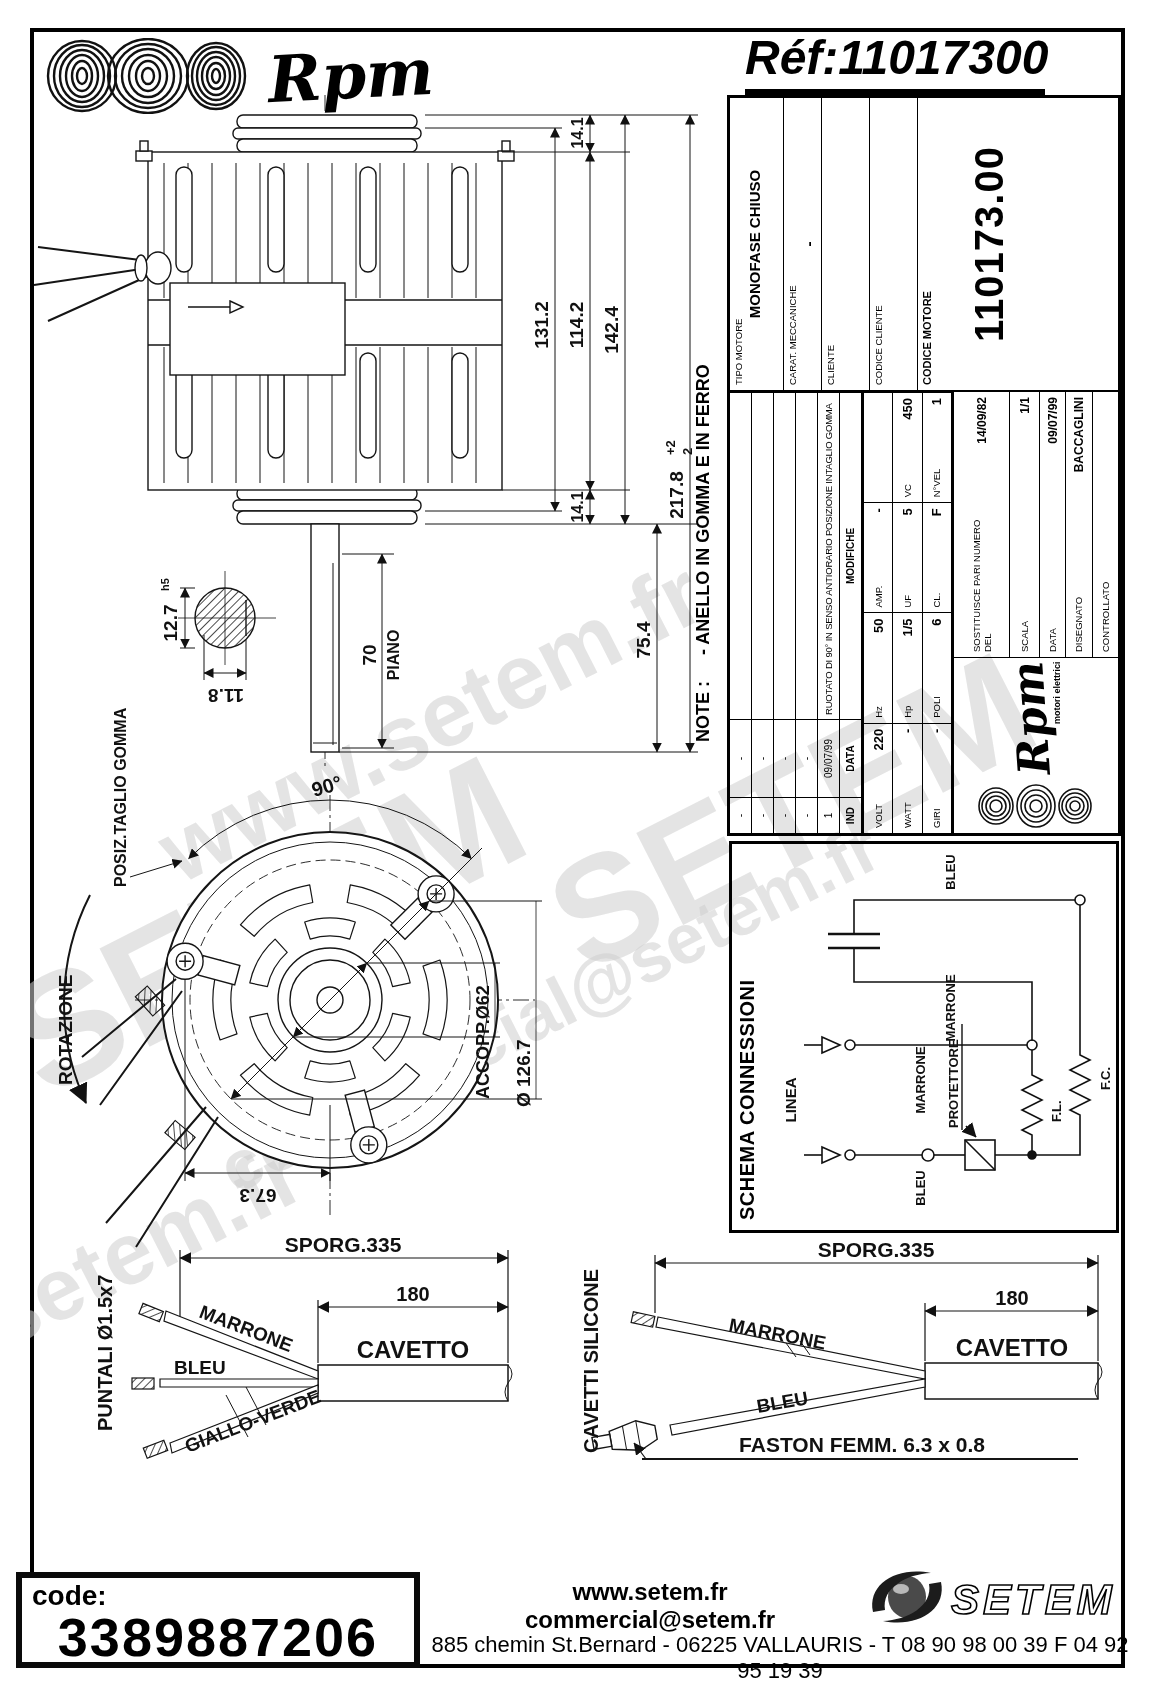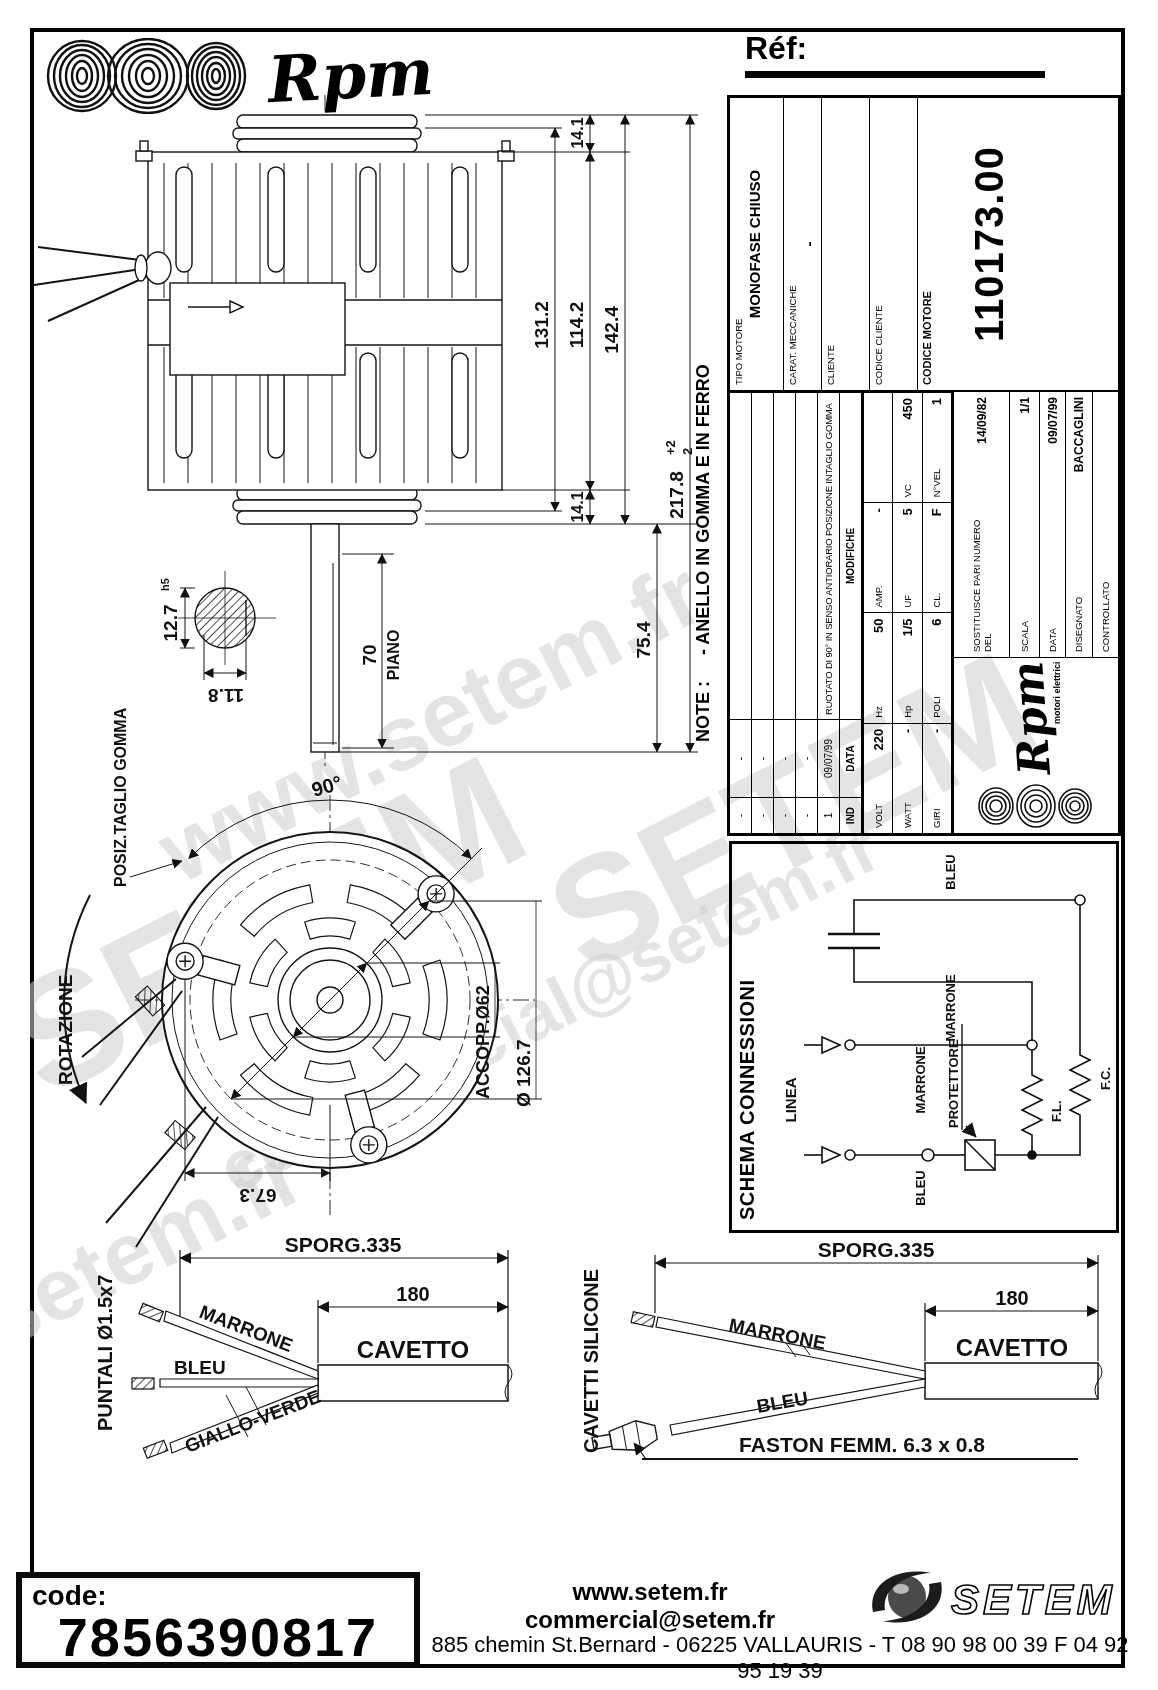--- a/index.html
+++ b/index.html
@@ -2,21 +2,21 @@
 <html><head>
 <meta charset="utf-8">
 <style>
   html,body{margin:0;padding:0;background:#fff;}
   body{width:1158px;height:1690px;position:relative;font-family:"Liberation Sans",sans-serif;color:#000;overflow:hidden;}
   *{box-sizing:border-box;}
   .frame{position:absolute;left:30px;top:28px;width:1095px;height:1640px;border:4px solid #000;background:#fff;}
   
   .brandlogo{position:absolute;left:44px;top:36px;width:480px;height:80px;display:flex;align-items:center;gap:14px;}
   .rpm-script{font-family:"DejaVu Serif",serif;font-style:italic;font-weight:bold;font-size:64px;line-height:1;transform:rotate(-3deg);}
-  .refbox{position:absolute;left:745px;top:30px;width:300px;display:flex;justify-content:space-between;align-items:baseline;font-weight:bold;font-size:32px;border-bottom:7px solid #000;padding-bottom:4px;}
+  .refbox{position:absolute;left:745px;top:30px;width:300px;display:flex;justify-content:space-between;align-items:baseline;font-weight:bold;font-style:italic;font-size:48px;border-bottom:7px solid #000;padding-bottom:4px;}
   
   .rot{position:absolute;transform-origin:0 0;transform:rotate(-90deg);background:transparent;}
   .notewrap{left:693px;top:742px;width:366px;height:28px;font-weight:bold;font-size:18px;white-space:nowrap;}
   .notewrap .nlab{margin-right:26px;}
   
   .tbwrap{left:727px;top:836px;width:741px;height:394px;}
   .tb{width:741px;height:394px;border:3px solid #000;display:flex;font-size:11px;}
   .tb-left{width:443px;display:flex;flex-direction:column;border-right:2.5px solid #000;}
   .revs{height:134px;border-bottom:2px solid #000;display:grid;grid-template-columns:36px 78px 1fr;grid-template-rows:repeat(6,1fr);}
   .revs>div{border-right:1px solid #000;border-bottom:1px solid #000;display:flex;align-items:center;justify-content:center;font-size:10px;white-space:nowrap;overflow:hidden;}
@@ -320,20 +320,21 @@
         <ellipse cx="172" cy="38" rx="14" ry="19"></ellipse>
         <ellipse cx="172" cy="38" rx="9" ry="13"></ellipse>
         <ellipse cx="172" cy="38" rx="4" ry="7"></ellipse>
     </g>
   </svg>
   <div class="rpm-script">Rpm</div>
 </div>
 
 <div class="refbox">
   <span>Réf:</span>
+  <span>11017300</span>
 </div>
 
 <div class="rot notewrap">
   <span class="nlab">NOTE :</span><span>- ANELLO IN GOMMA E IN FERRO</span>
 </div>
 
 <div class="rot tbwrap">
   <div class="tb">
     <div class="tb-left">
       <div class="revs">
@@ -517,21 +518,21 @@
       <text class="lblB" font-size="13" x="108" y="281">F.L.</text>
       <text class="lblB" font-size="13" x="140" y="330">F.C.</text>
       <text class="lblB" font-size="13" text-anchor="middle" x="222" y="175">MARRONE</text>
       <text class="lblB" font-size="13" text-anchor="middle" x="358" y="175">BLEU</text>
     </svg>
   </div>
 </div>
 
 <div class="codebox">
   <div class="cl">code:</div>
-  <div class="cv">7856390817</div>
+  <div class="cv">3389887206</div>
 </div>
 <div class="contacts">
   <div>www.setem.fr</div>
   <div>commercial@setem.fr</div>
 </div>
 <div class="setemlogo">
   <svg width="255" height="72" viewBox="0 0 255 72">
     <g>
       <ellipse cx="42" cy="37" rx="19" ry="21" fill="#4a4a4a"></ellipse>
       <ellipse cx="36" cy="29" rx="8" ry="5" fill="#b9b9b9"></ellipse>

